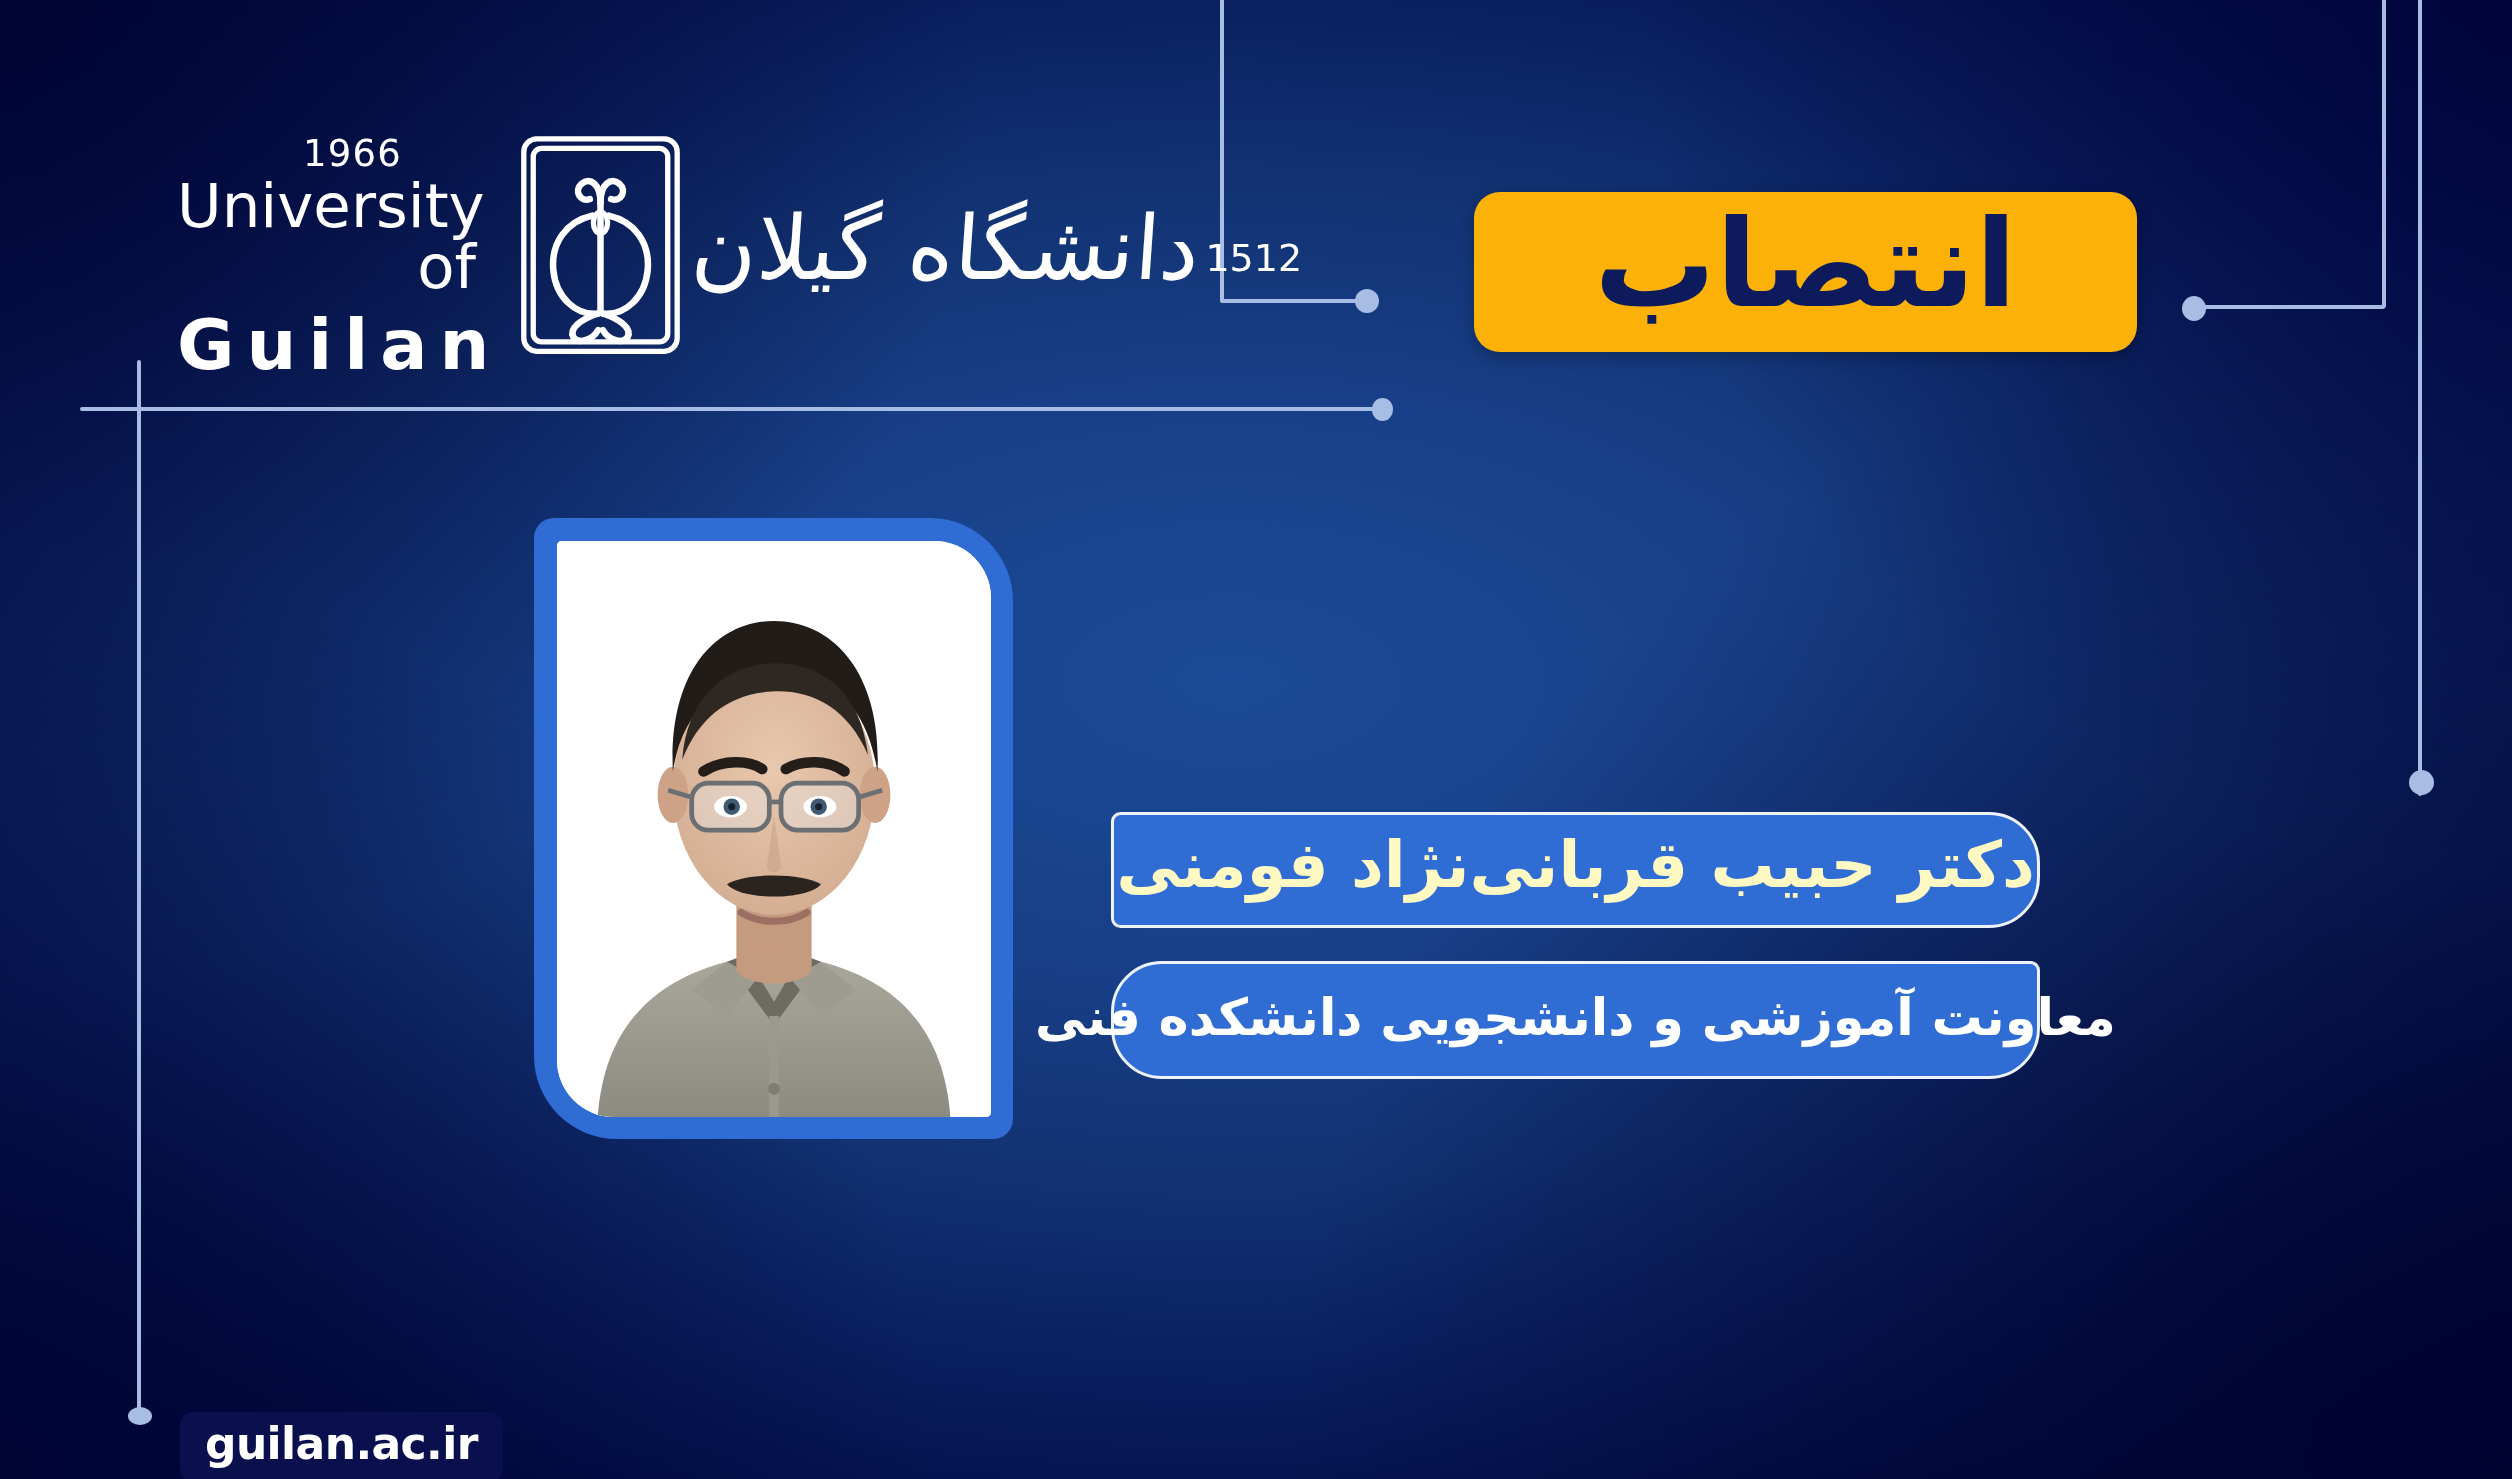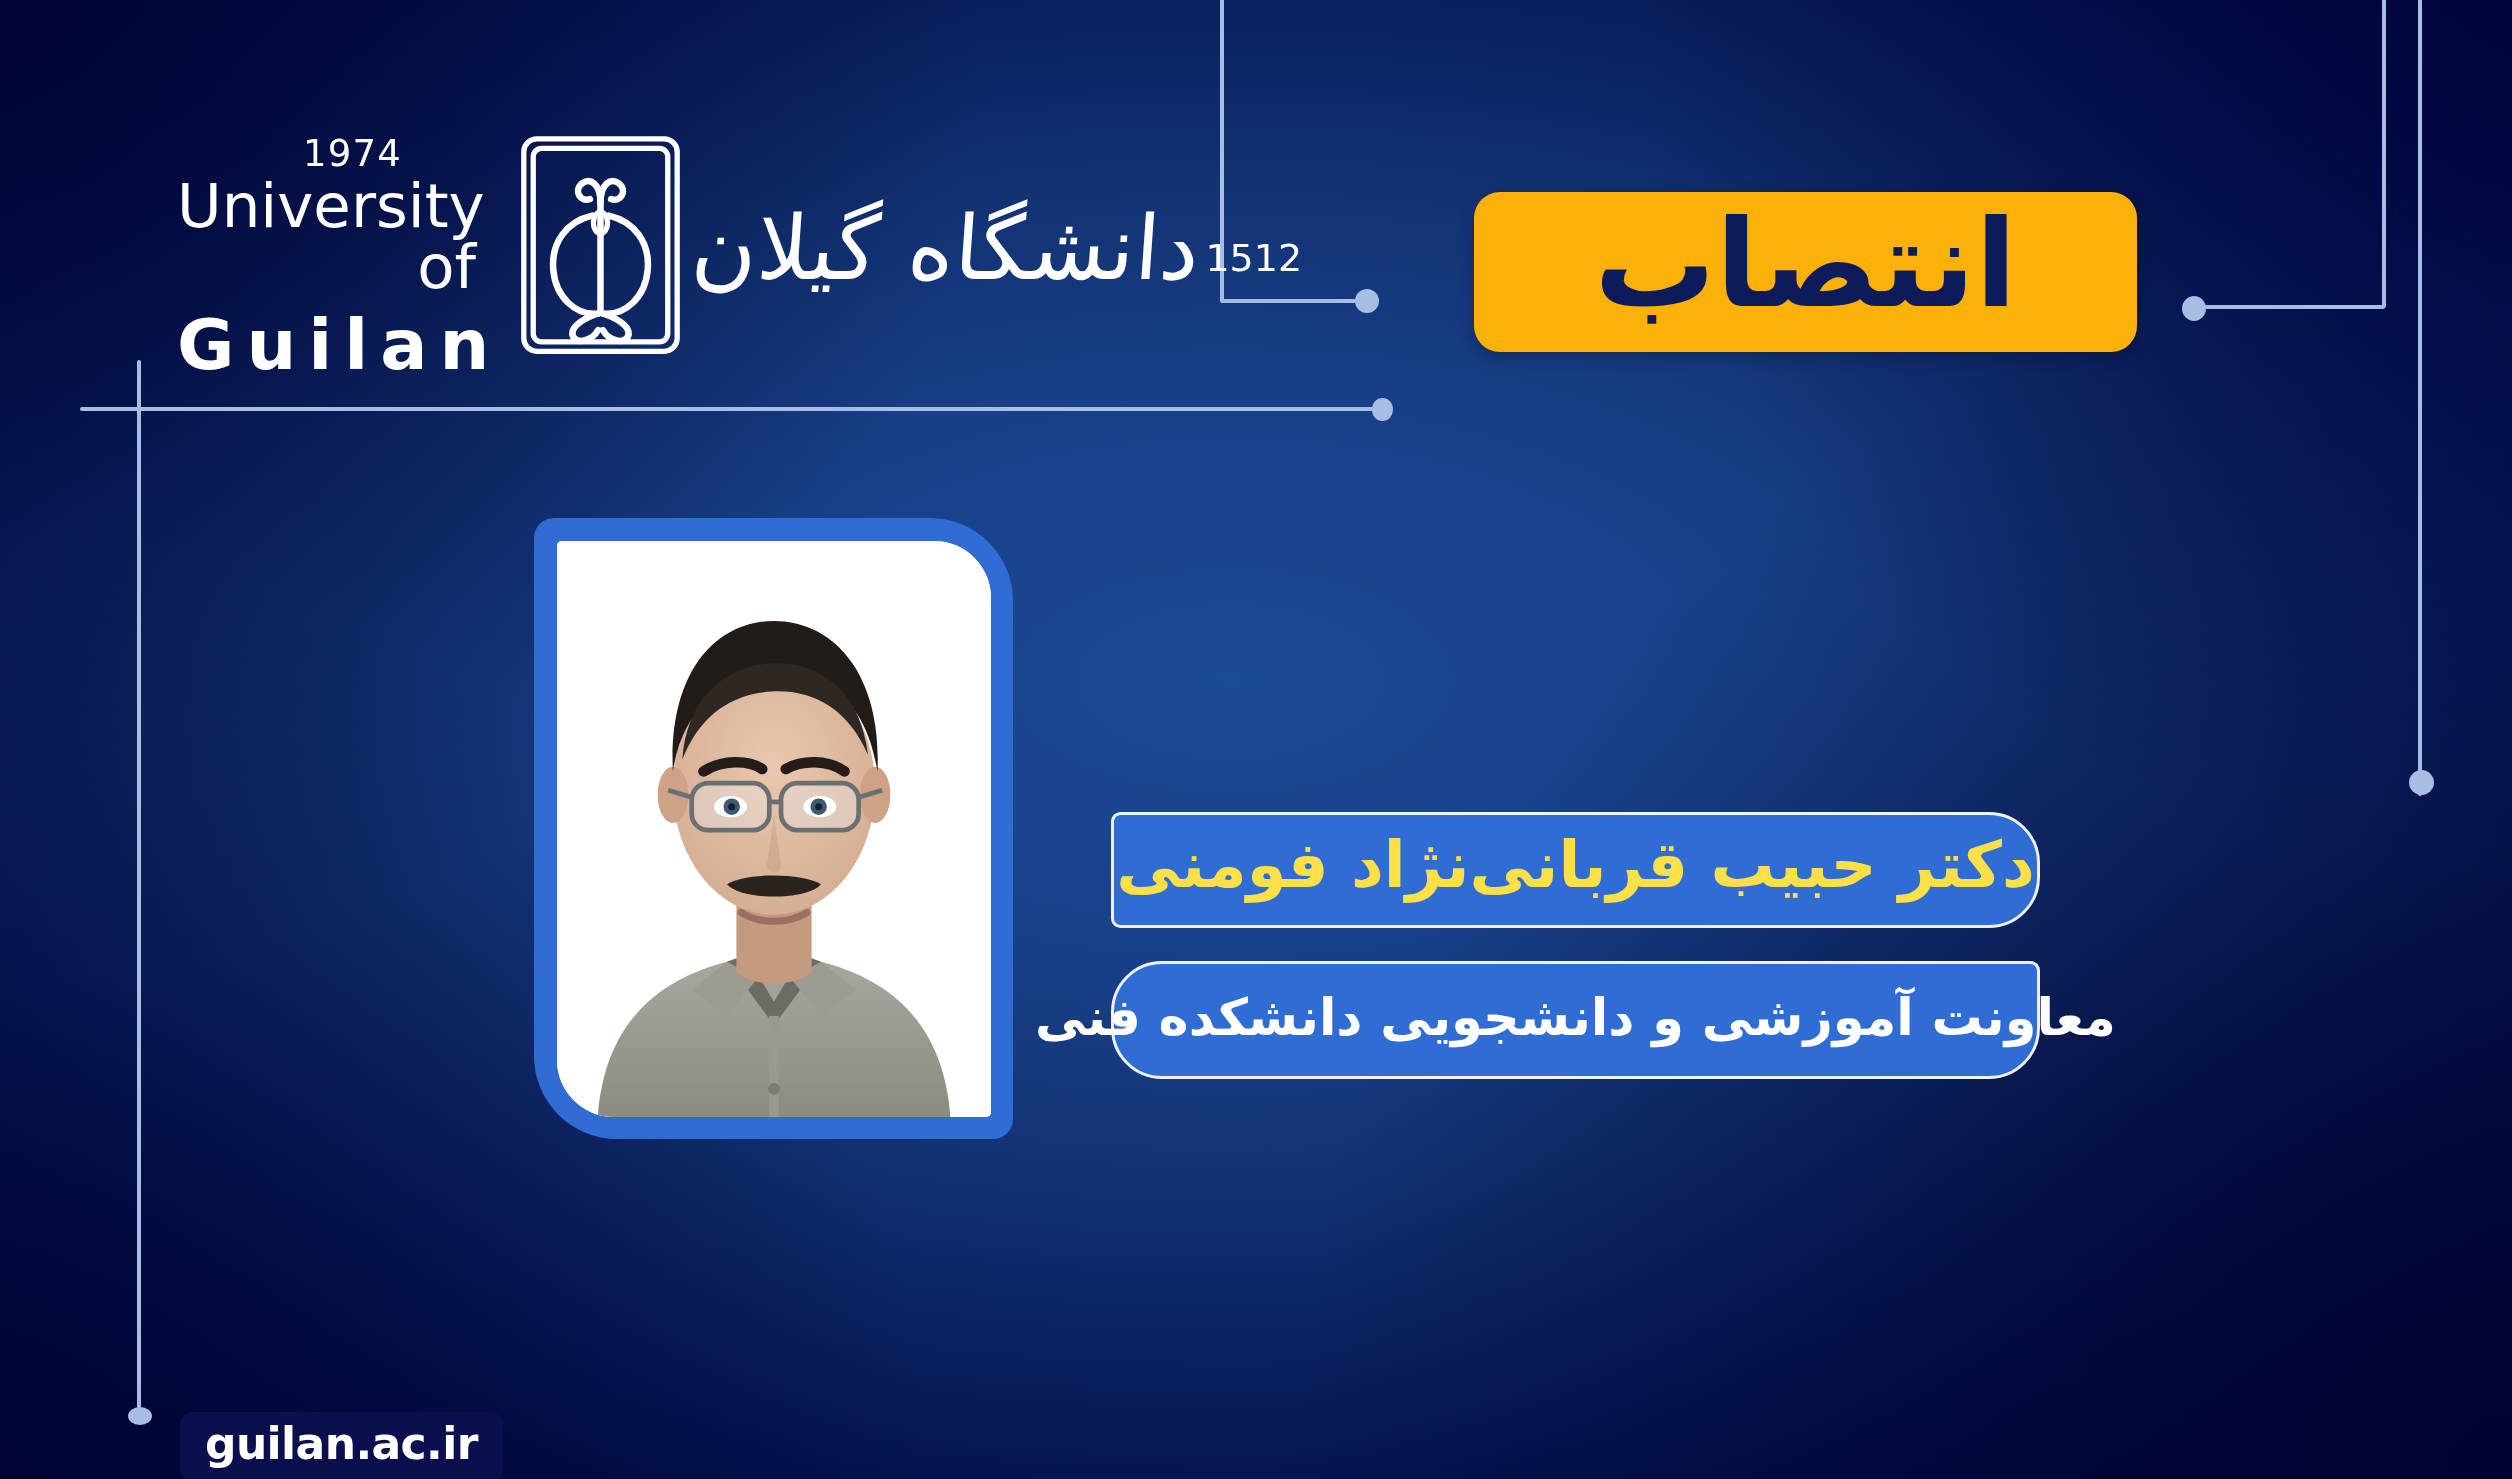--- a/index.html
+++ b/index.html
@@ -156,21 +156,21 @@
   .name-banner{
     position:absolute;
     left:1111px; top:812px;
     width:929px; height:116px;
     background:#2f6cd4;
     border:3px solid #eef2fb;
     border-radius:9.5px 51px 51px 9.5px;
     display:flex; align-items:center; justify-content:center;
   }
   .name-banner span{
-    color:#fde047;
+    color:#fef9c3;
     font-size:64px;
     font-weight:700;
     line-height:1;
     white-space:nowrap;
     transform:translateY(-4.7px);
   }
   .role-banner{
     position:absolute;
     left:1111px; top:961px;
     width:929px; height:118px;
@@ -227,21 +227,21 @@
   <div class="deco v" style="left:2382px; top:-6px; height:314px;"></div>
   <div class="deco h" style="left:2189px; top:305px; width:196px;"></div>
   <div class="deco-dot" style="left:2182px; top:296px; width:24px; height:25px;"></div>
 
   <div class="deco v" style="left:2418px; top:-6px; height:802px;"></div>
   <div class="deco-dot" style="left:2409px; top:770px; width:25px; height:25px;"></div>
 
   <div class="logo-block">
 
     <div class="logo-en">
-      <div class="logo-year">1974</div>
+      <div class="logo-year">1966</div>
       <div class="logo-uni">University of</div>
       <div class="logo-guilan">Guilan</div>
     </div>
 
     <div class="logo-mark">
       <svg viewBox="0 0 300 380" xmlns="http://www.w3.org/2000/svg">
         <g fill="none" stroke="#ffffff" stroke-width="9">
           <rect x="20" y="10" width="260" height="360" rx="22"></rect>
           <rect x="36" y="26" width="228" height="328" rx="14"></rect>
         </g>

